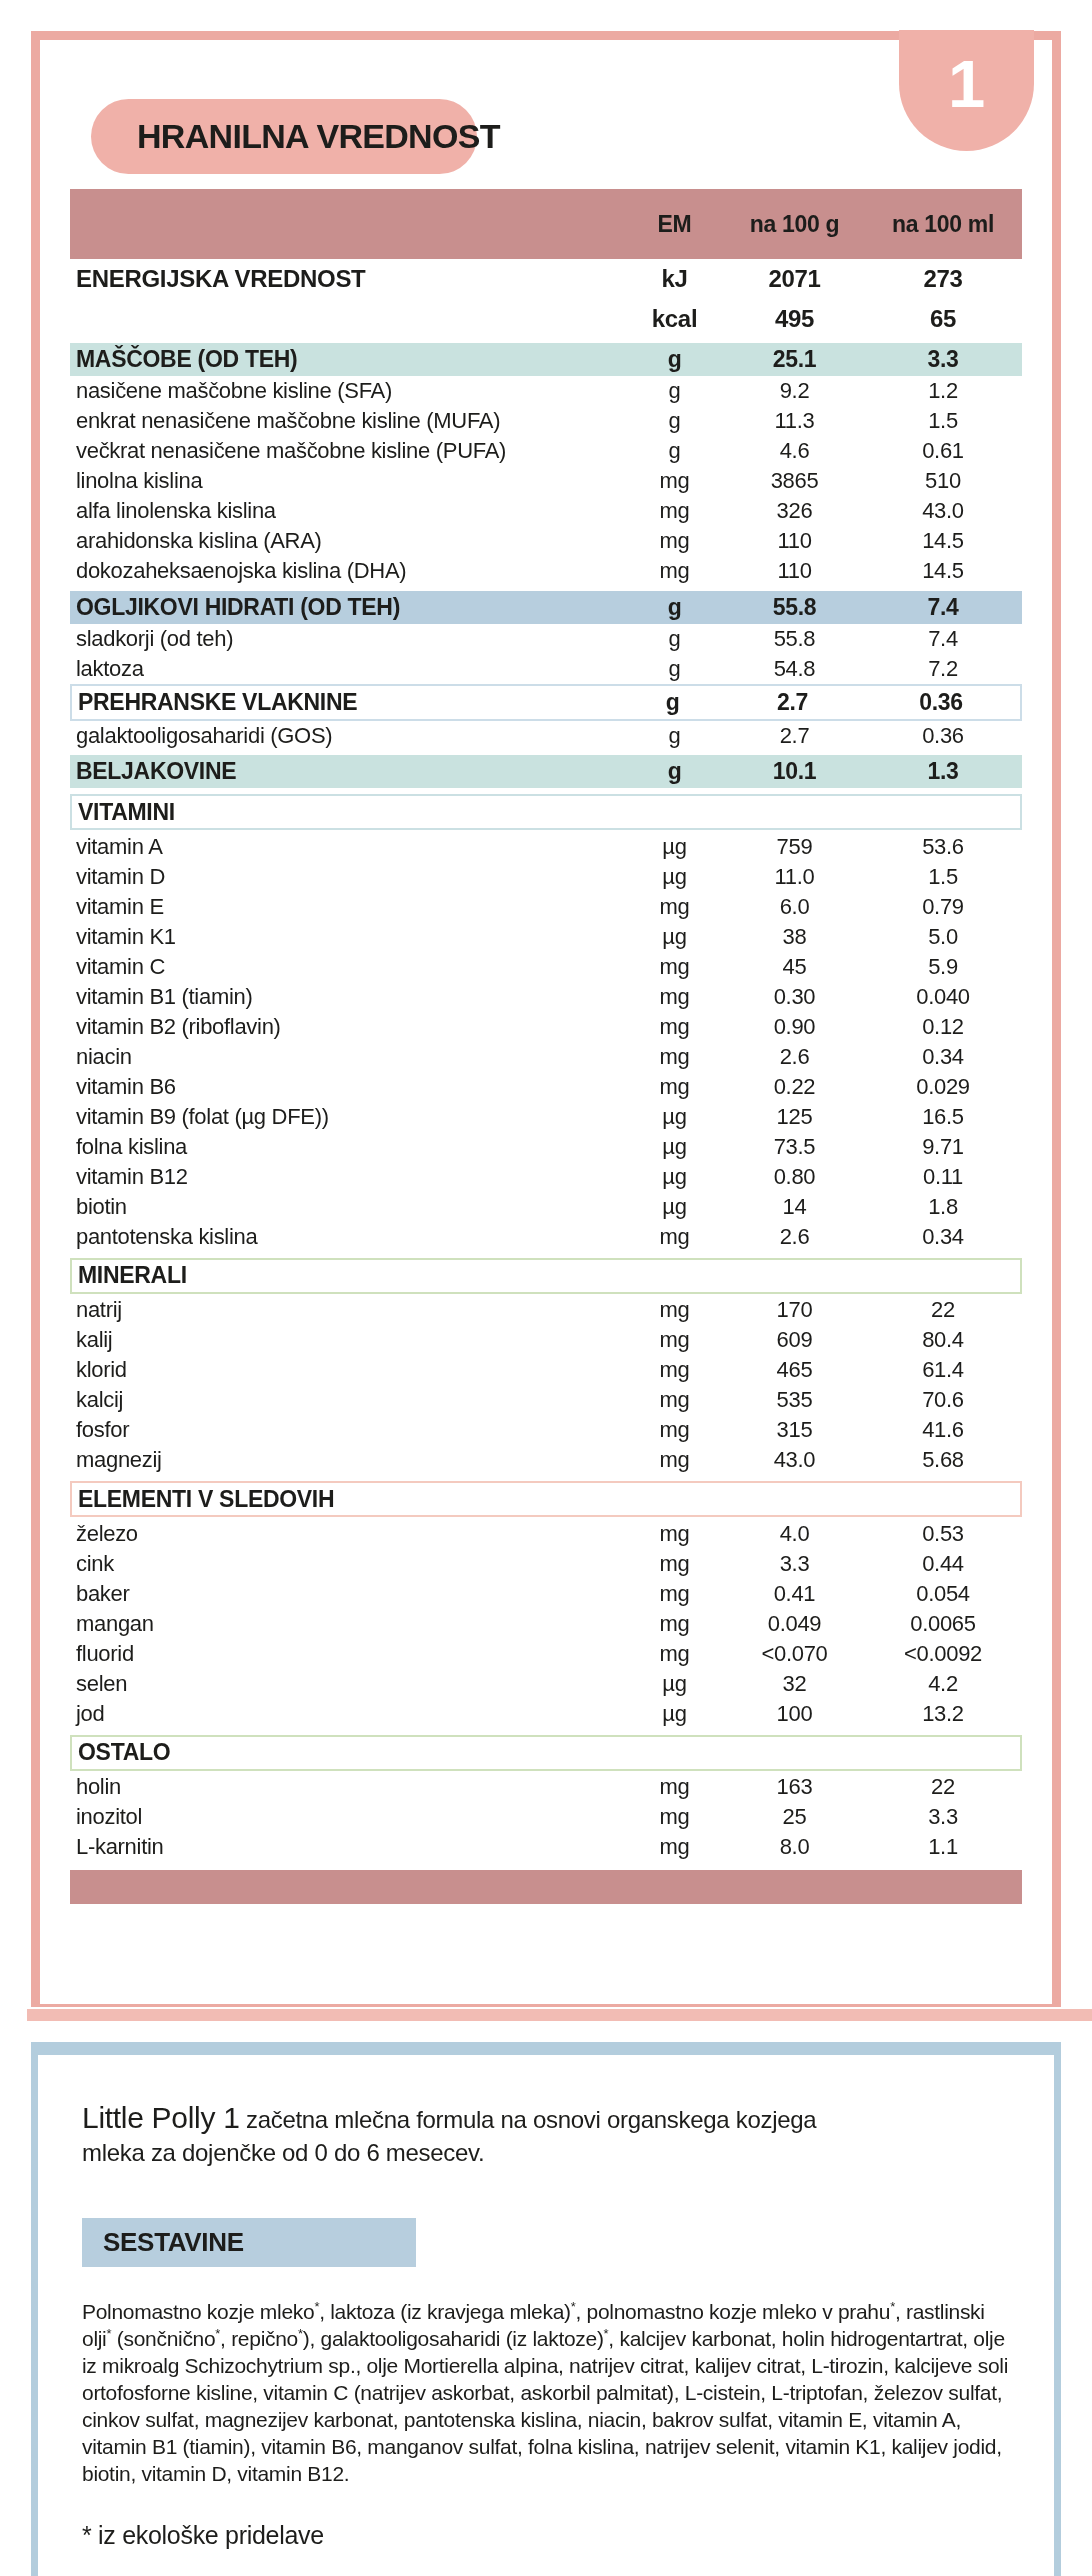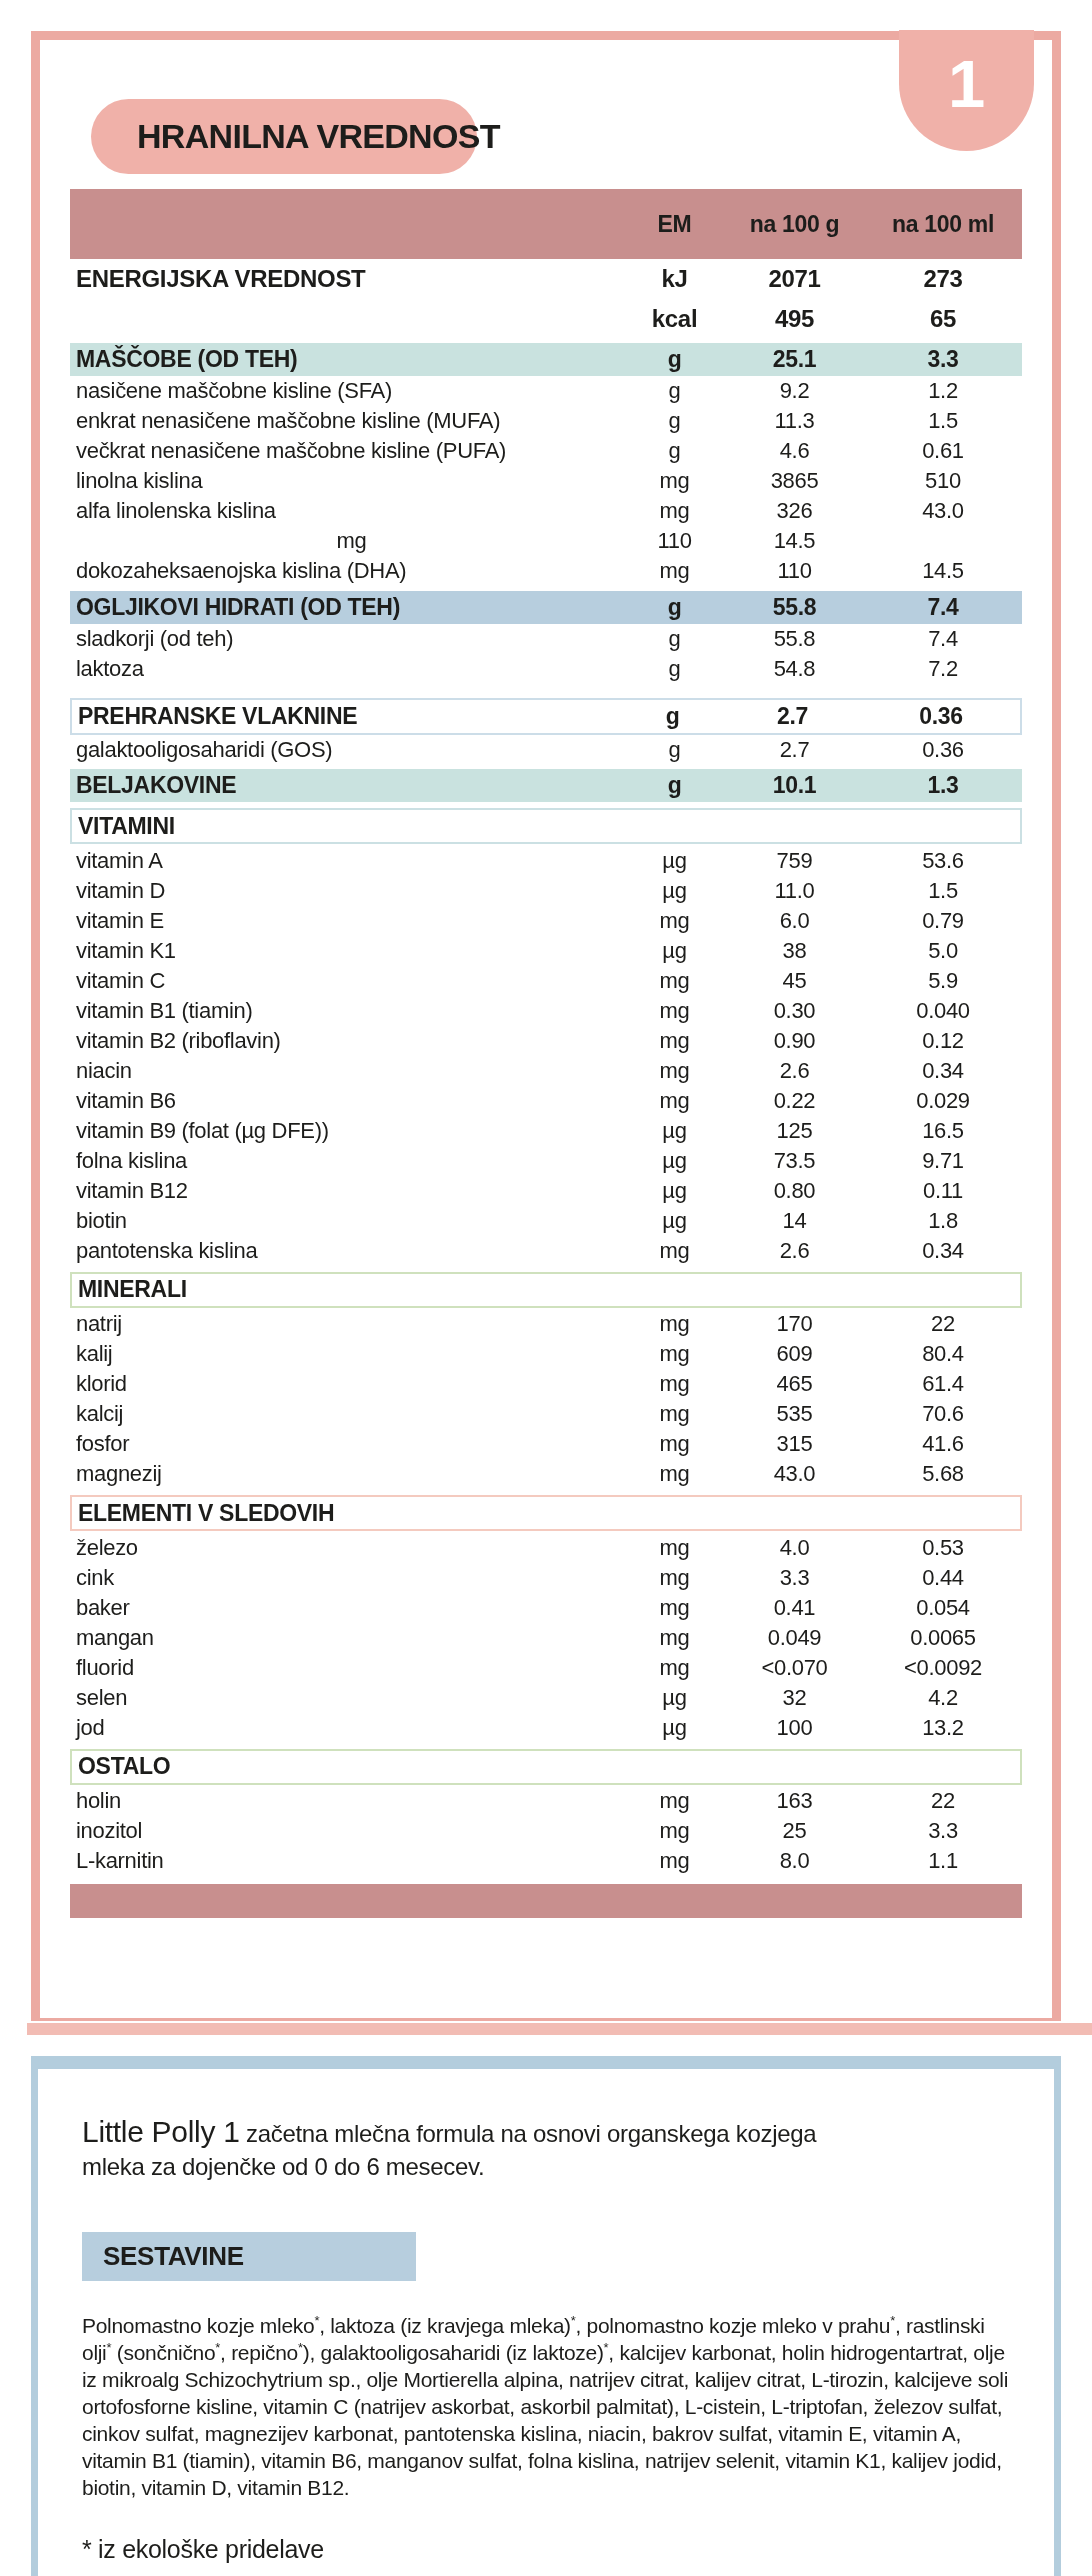--- a/index.html
+++ b/index.html
@@ -44,21 +44,21 @@
   .unit,.vg,.vml{text-align:center;}
   .bold{font-weight:bold;}
   .hrow{background:var(--rose); height:70px; font-weight:bold; font-size:23px;}
   .row.energy{min-height:40px; font-weight:bold; font-size:24px;}
   .row.sub{min-height:30px;}
   .row.band{min-height:33px; font-weight:bold; margin-top:4.4px; font-size:23px;}
   .row.band.teal{background:var(--teal);}
   .row.band.blue{background:var(--blue);}
   .row.boxrow{
     min-height:37px; font-weight:bold; font-size:23px;
-    border:2.2px solid var(--fiber_border); margin-top:14px;
+    border:2.2px solid var(--fiber_border); margin-top:0;
   }
   .trow{
     min-height:36px; margin:6px 0 1.5px 0; display:flex; align-items:center;
     padding-left:6px; font-weight:bold; font-size:23px; border:2.2px solid #ccc;
     box-sizing:border-box;
   }
   .trow.tealbox{border-color:var(--vit_border);}
   .trow.greenbox{border-color:var(--green_border);text-align:center;}
   .trow.salmonbox{border-color:var(--salmon_border);}
   .footer-bar{height:34px;background:var(--rose);margin-top:7.4px;}
@@ -141,20 +141,21 @@
           <span class="c vg">3865</span>
           <span class="c vml">510</span>
         </div>
         <div class="row sub">
           <span class="c label">alfa linolenska kislina</span>
           <span class="c unit">mg</span>
           <span class="c vg">326</span>
           <span class="c vml">43.0</span>
         </div>
         <div class="row sub">
+          <span class="c label">arahidonska kislina (ARA)</span>
           <span class="c unit">mg</span>
           <span class="c vg">110</span>
           <span class="c vml">14.5</span>
         </div>
         <div class="row sub">
           <span class="c label">dokozaheksaenojska kislina (DHA)</span>
           <span class="c unit">mg</span>
           <span class="c vg">110</span>
           <span class="c vml">14.5</span>
         </div>

